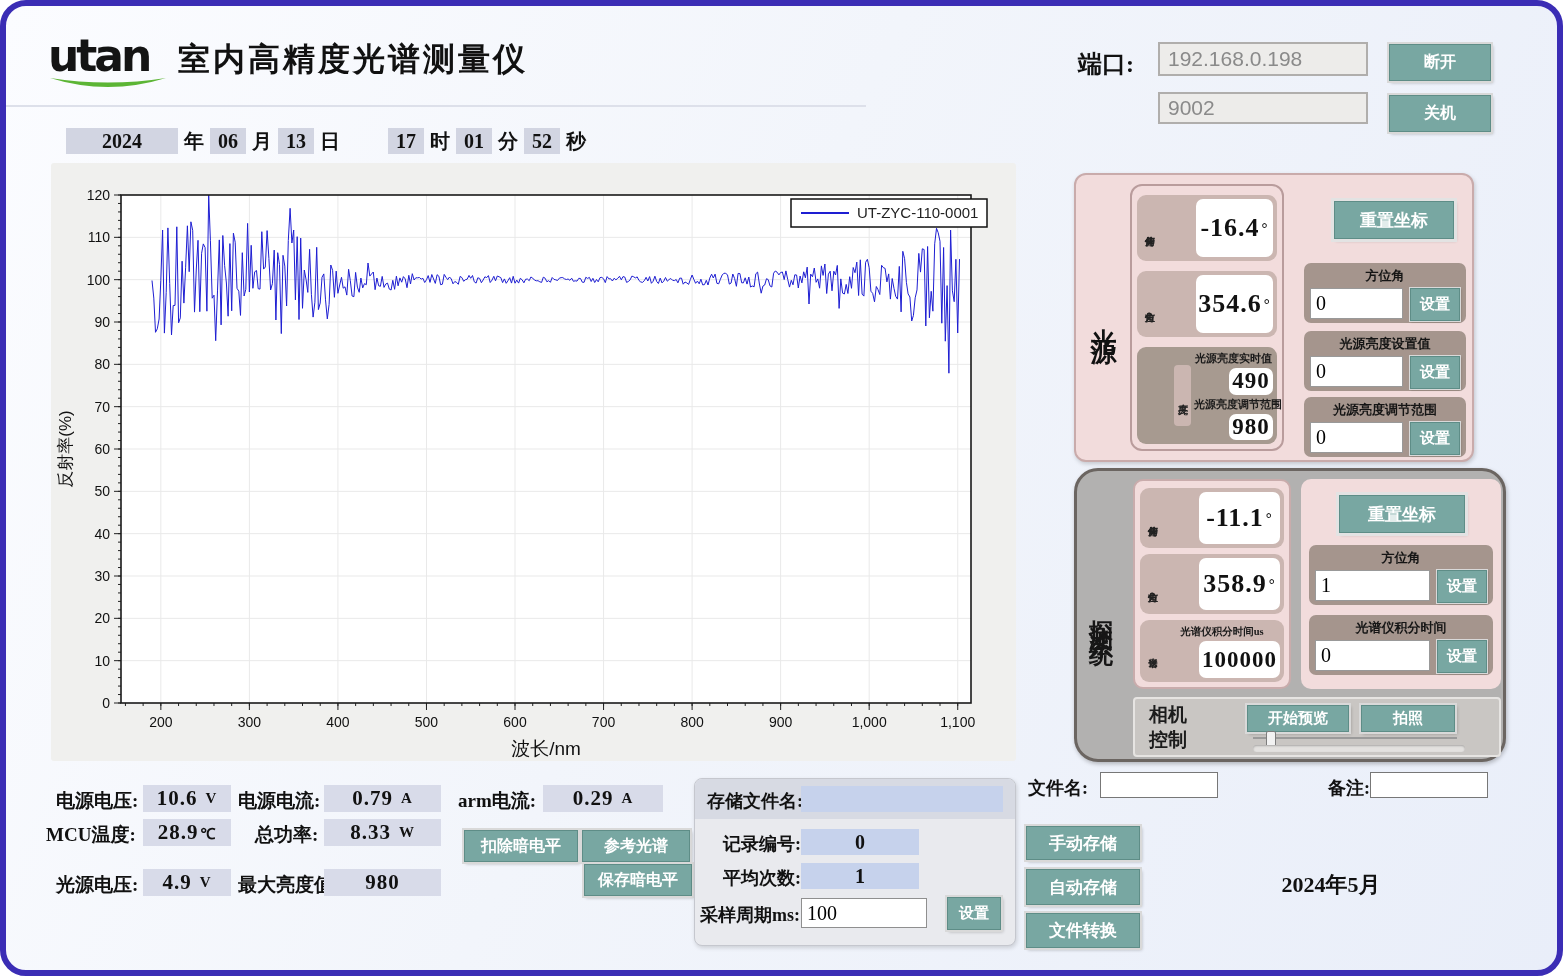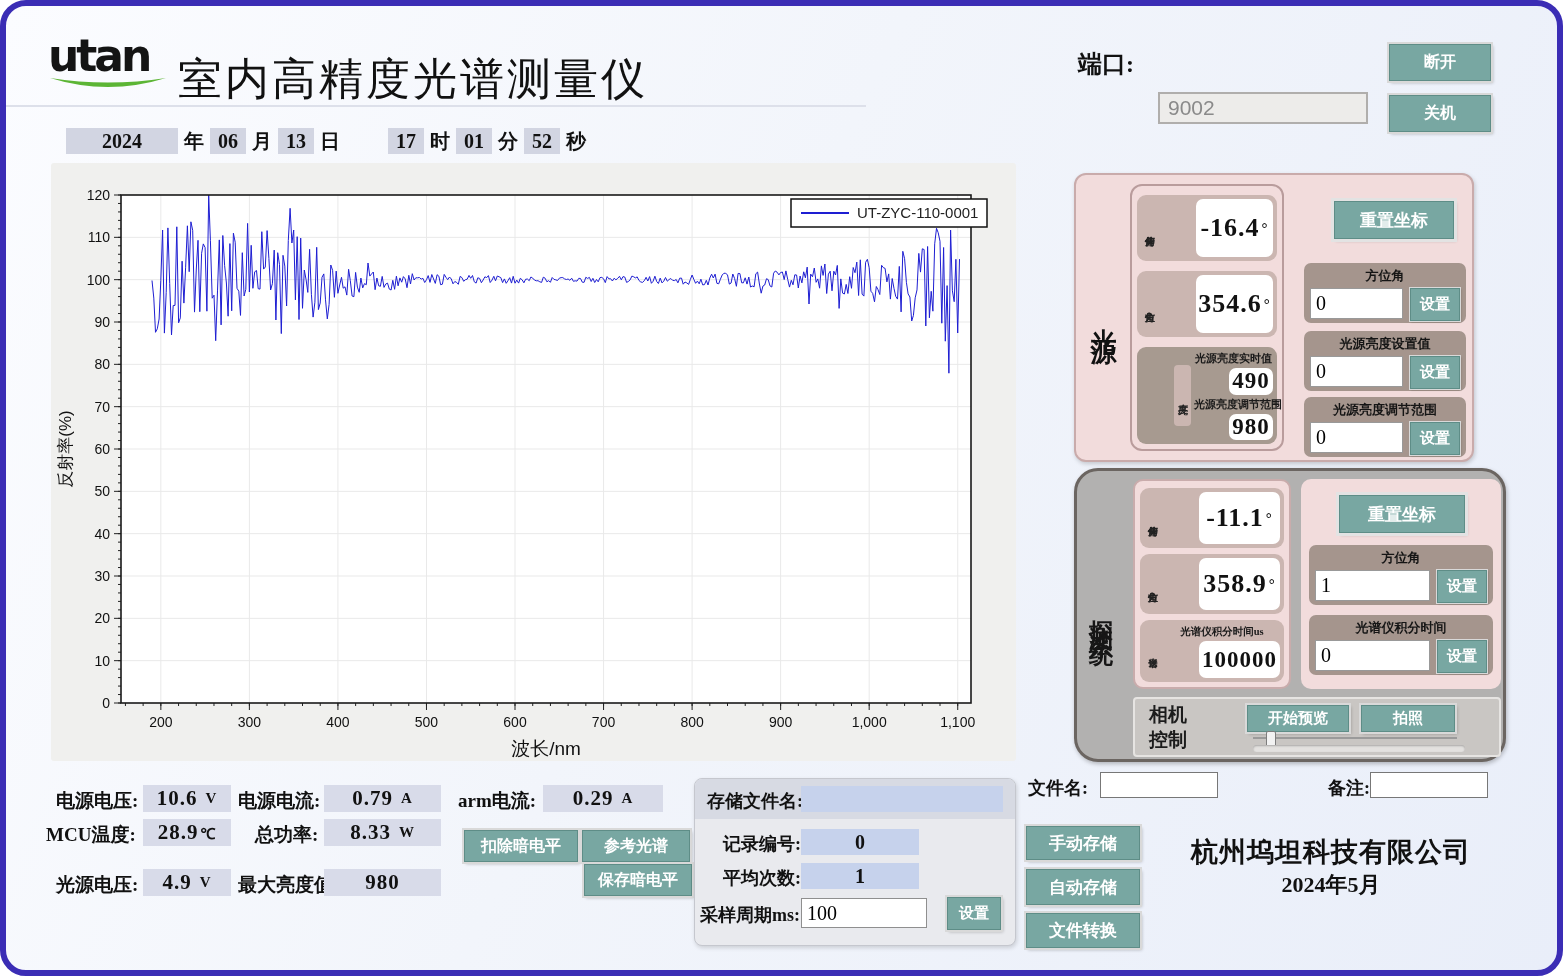--- a/index.html
+++ b/index.html
@@ -54,40 +54,41 @@
 <body>
 
 <div class="window">
 
   <div class="abs" style="left:42px;top:28px;width:125px;height:62px;">
     <div style="font-family:'DejaVu Sans',sans-serif;font-weight:900;font-size:44px;letter-spacing:-3px;line-height:44px;color:#141414;">utan</div>
     <svg width="120" height="16" viewBox="0 0 120 16" style="display:block;margin-top:-2px;">
       <path d="M2 2 Q60 20 118 2 Q60 11 2 2 Z" fill="#5cb535"></path>
     </svg>
   </div>
-  <div class="abs" style="left:172px;top:44px;font-size:44px;font-weight:normal;letter-spacing:3px;font-family:'Liberation Sans',sans-serif;">室内高精度光谱测量仪</div>
+  <div class="abs" style="left:172px;top:32px;font-size:32px;font-weight:bold;letter-spacing:3px;font-family:'Liberation Sans',sans-serif;">室内高精度光谱测量仪</div>
   <div class="abs" style="left:0;top:99px;width:860px;height:2px;background:#dde0ea;"></div>
 
   <div class="abs" style="left:60px;top:122px;display:flex;align-items:center;">
     <div class="datefield" style="width:112px;">2024</div>
     <span class="dateunit">年</span>
     <div class="datefield" style="width:36px;">06</div>
     <span class="dateunit">月</span>
     <div class="datefield" style="width:36px;">13</div>
     <span class="dateunit">日</span>
     <div style="width:42px;"></div>
     <div class="datefield" style="width:36px;">17</div>
     <span class="dateunit">时</span>
     <div class="datefield" style="width:36px;">01</div>
     <span class="dateunit">分</span>
     <div class="datefield" style="width:36px;">52</div>
     <span class="dateunit">秒</span>
   </div>
 
   <div class="abs lbl" style="left:1072px;top:42px;font-size:24px;">端口:</div>
+  <input class="abs portinput" style="left: 1152px; top: 36px; width: 210px; height: 34px;" value="192.168.0.198">
   <input class="abs portinput" style="left: 1152px; top: 86px; width: 210px; height: 32px;" value="9002">
   <div class="abs teal-btn" style="left:1383px;top:38px;width:100px;height:35px;font-size:16px;">断开</div>
   <div class="abs teal-btn" style="left:1383px;top:89px;width:100px;height:35px;font-size:16px;">关机</div>
 
   <div class="abs tab" style="left:52px;top:162px;width:56px;height:21px;border:2px solid #c6c6c6;">光谱</div>
   <div class="abs tab" style="left:119px;top:162px;width:58px;height:21px;border:2px solid #2e7cd6;">反射率</div>
 
   <div class="abs" style="left:45px;top:157px;width:965px;height:598px;background:#f0f0ee;border-radius:3px;"><svg width="965" height="597" viewBox="0 0 965 597">
         <rect x="70" y="32" width="850" height="508" fill="#ffffff"></rect>
         <line x1="109.84375" y1="32" x2="109.84375" y2="540" stroke="#e9e9e9"></line>
@@ -443,16 +444,15 @@
 
   <div class="abs lbl" style="left:1022px;top:770px;font-size:18px;">文件名:</div>
   <input class="abs txtinput" style="left: 1094px; top: 766px; width: 118px; height: 26px; border: 1px solid rgb(119, 119, 119);" value="">
   <div class="abs lbl" style="left:1322px;top:770px;font-size:18px;">备注:</div>
   <input class="abs txtinput" style="left: 1364px; top: 766px; width: 118px; height: 26px; border: 1px solid rgb(119, 119, 119);" value="">
 
   <div class="abs teal-btn" style="left:1020px;top:820px;width:112px;height:32px;font-size:17px;">手动存储</div>
   <div class="abs teal-btn" style="left:1020px;top:863px;width:112px;height:34px;font-size:17px;">自动存储</div>
   <div class="abs teal-btn" style="left:1020px;top:907px;width:112px;height:33px;font-size:17px;">文件转换</div>
 
-  <div class="abs" style="left:1150px;top:828px;width:350px;text-align:center;font-weight:bold;font-size:27px;letter-spacing:1px;">杭州坞坦科技有限公司</div>
   <div class="abs" style="left:1150px;top:864px;width:350px;text-align:center;font-weight:bold;font-size:22px;">2024年5月</div>
 
 </div>
 
 </body></html>

